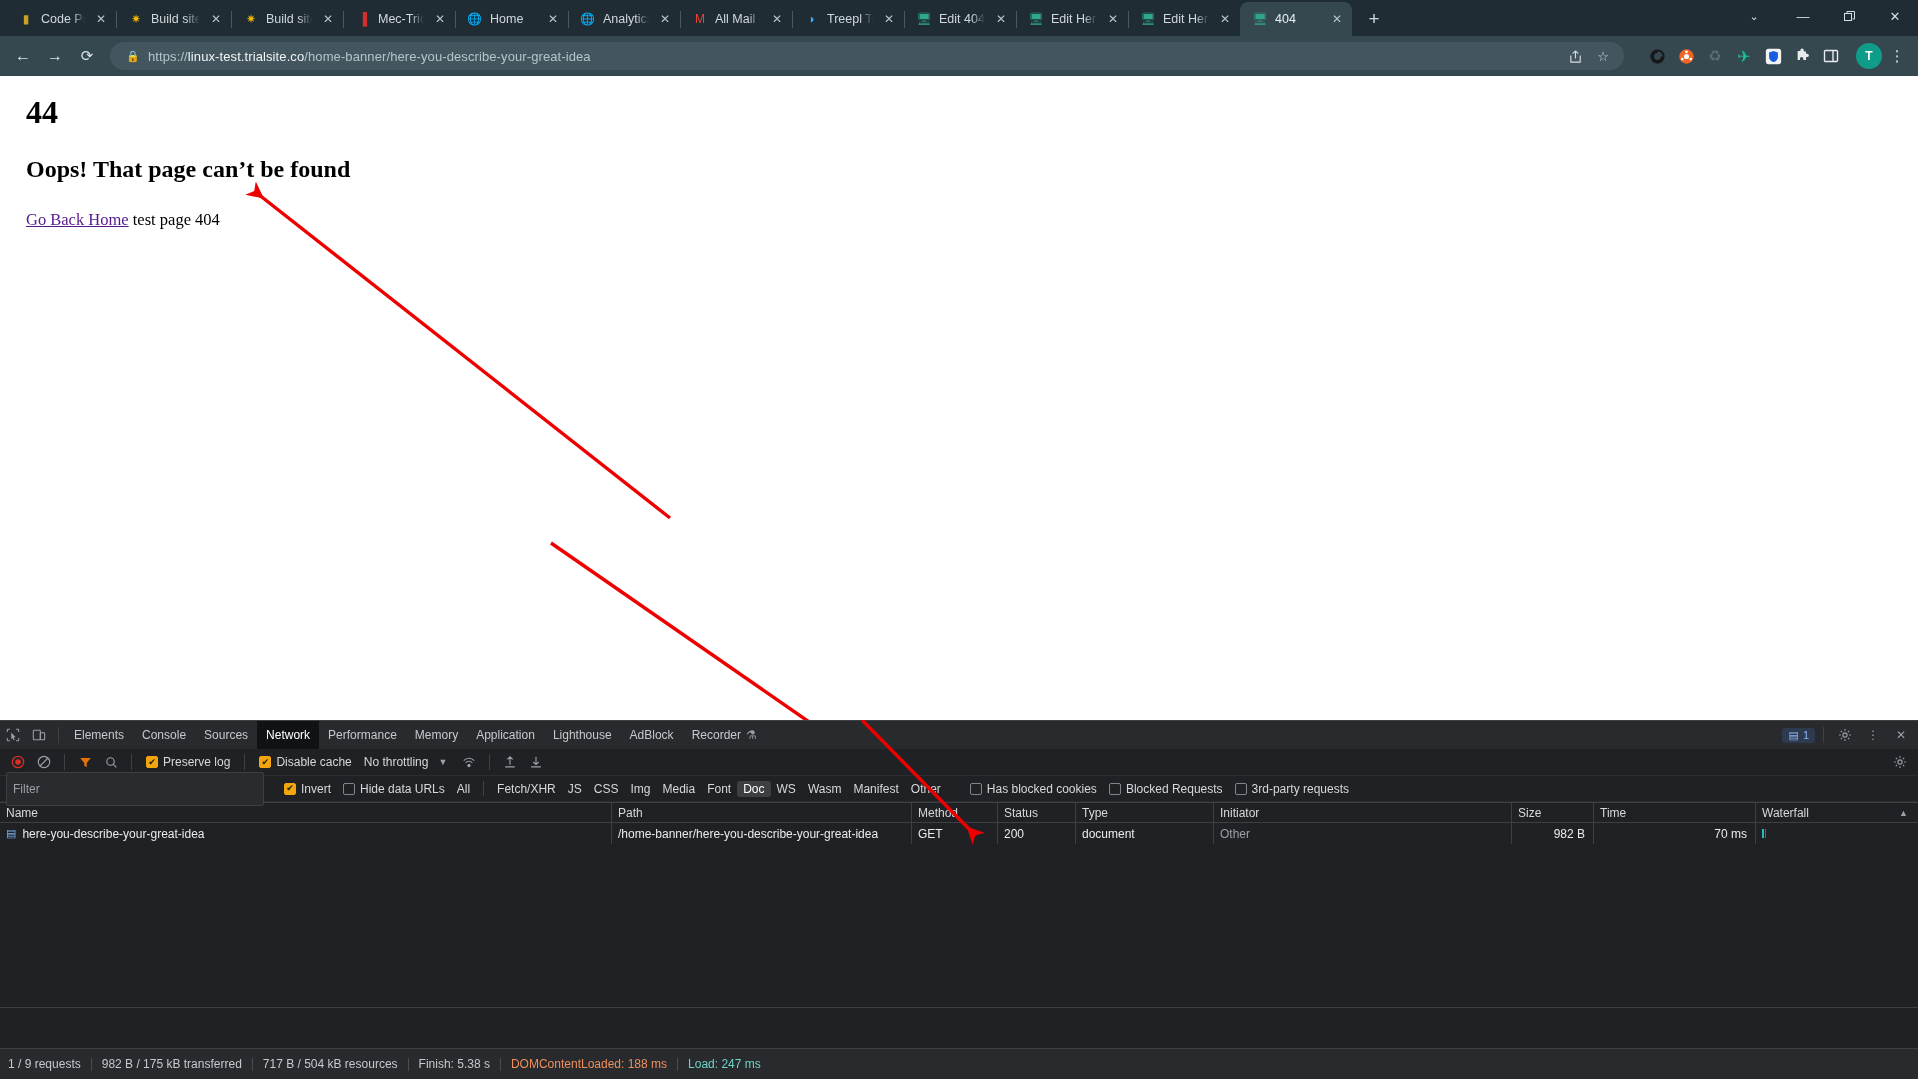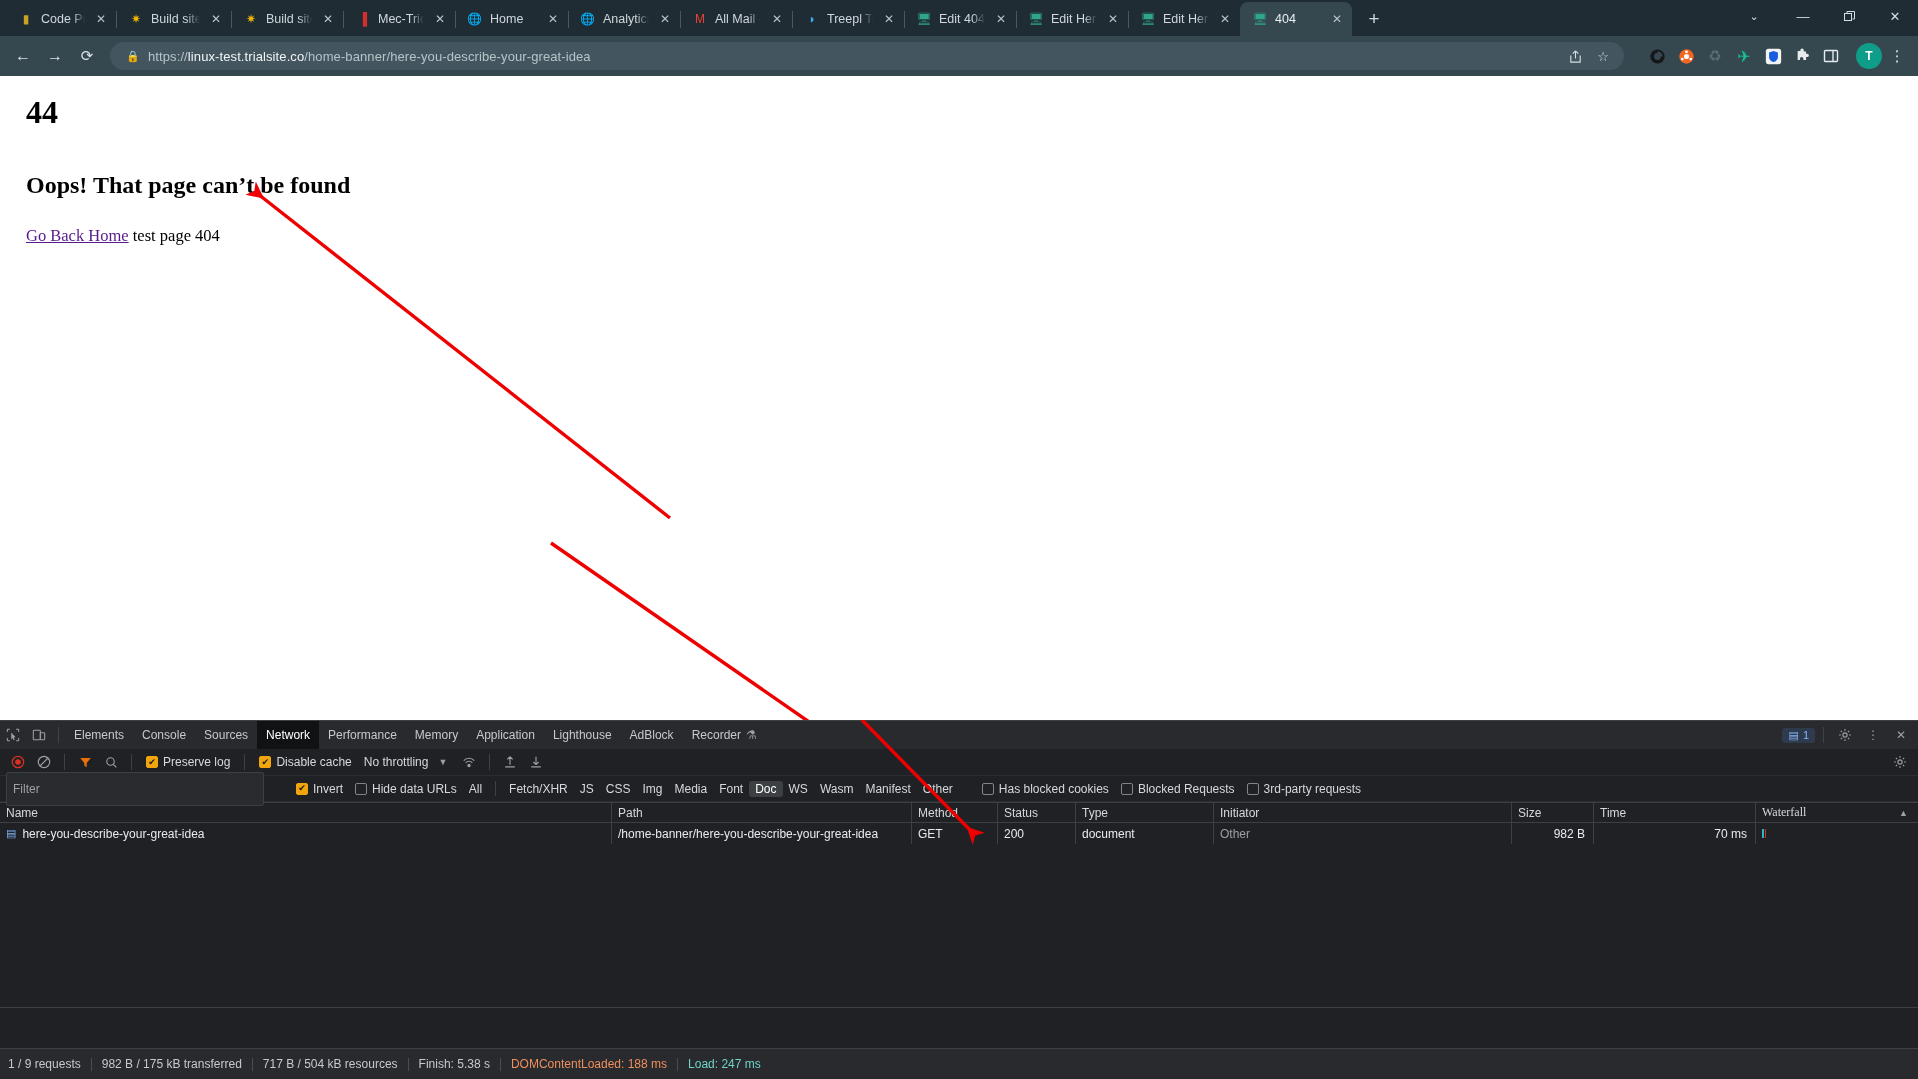--- a/index.html
+++ b/index.html
@@ -148,21 +148,21 @@
   .viewport {
     position: absolute;
     top: 76px; left: 0;
     width: 1918px;
     height: 644px;
     background: #fff;
     overflow: hidden;
   }
   .page-pad { padding: 8px 26px; font-family: "Liberation Serif", serif; color: #000; }
   .h-404 { font-size: 32px; font-weight: bold; line-height: 1.25; margin: 8px 0 0 0; }
-  .h-oops { font-size: 24px; font-weight: bold; margin: 40px 0 0 0; }
+  .h-oops { font-size: 24px; font-weight: bold; margin: 24px 0 0 0; }
   .p-line { font-size: 16.5px; margin: 27px 0 0 0; }
   .p-line a { color: #551a8b; text-decoration: underline; }
 
   .arrows { position: absolute; inset: 0; pointer-events: none; }
 
   
   .devtools {
     position: absolute;
     top: 720px; left: 0;
     width: 1918px; height: 359px;
@@ -230,21 +230,21 @@
   }
   .filterbox {
     width: 258px; height: 19px;
     background: #2a2b2e;
     border: 1px solid #3c4043;
     border-radius: 2px;
     color: #9aa0a6;
     display: flex; align-items: center;
     padding: 16px 6px;
     font-size: 12px;
-    margin-right: 26px;
+    margin-right: 14px;
   }
   .ftype { padding: 1px 6px; color: #d6d8db; border-radius: 3px; white-space: nowrap; }
   .ftype.sel { background: #3c4043; color: #fff; }
   .vsep { width: 1px; height: 15px; background: #3f4245; margin: 0 7px; }
 
   
   .net-table { width: 1918px; }
   .net-head, .net-row {
     display: flex;
     height: 21px;
@@ -267,21 +267,21 @@
     flex: 0 0 auto;
   }
   .c-name { width: 612px; }
   .c-path { width: 300px; }
   .c-method { width: 86px; }
   .c-status { width: 78px; }
   .c-type { width: 138px; }
   .c-init { width: 298px; color: #9aa0a6; }
   .c-size { width: 82px; justify-content: flex-end; padding-right: 8px; }
   .c-time { width: 162px; justify-content: flex-end; padding-right: 8px; }
-  .c-wf { width: 158px; flex: 1 1 auto; position: relative; font-family: Liberation Serif, serif; }
+  .c-wf { width: 158px; flex: 1 1 auto; position: relative; }
   .sortarrow { margin-left: auto; color: #9aa0a6; font-size: 9px; padding-right: 6px; }
   .doc-icon { color: #7badf0; margin-right: 6px; font-size: 11px; }
   .net-body {
     height: 185px;
     background: #202124;
     border-bottom: 1px solid #3c4043;
   }
   .wf-bars { position: absolute; left: 6px; top: 6px; display: flex; gap: 1px; align-items: center; }
   .wf-bars i { display:block; width: 2px; height: 9px; background:#25b9c4; }
   .wf-bars i.red { background:#d93025; width: 1px; }

